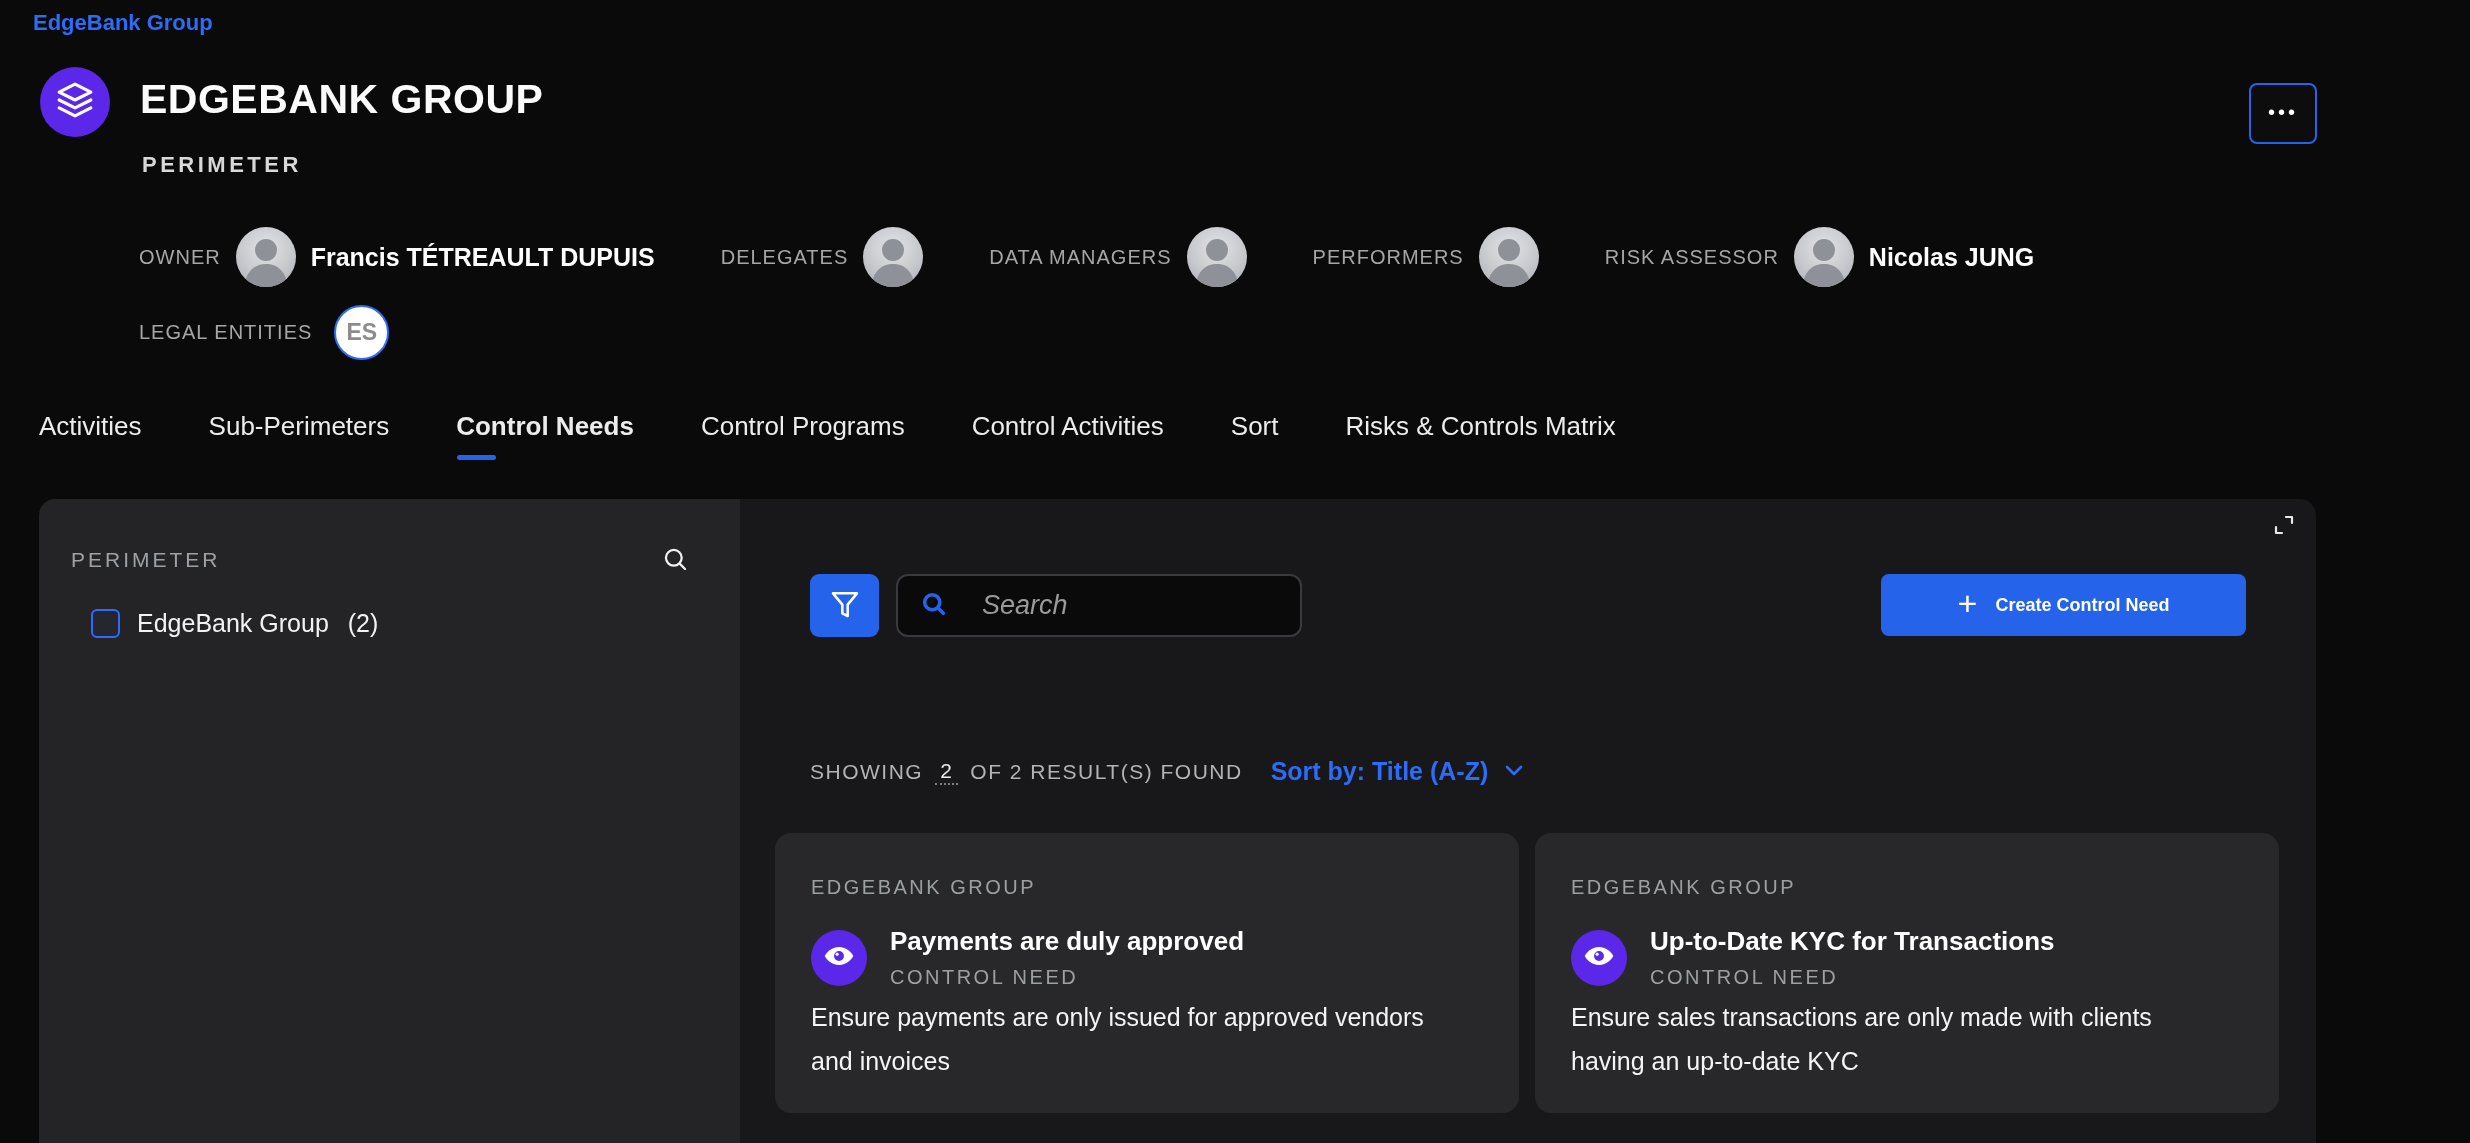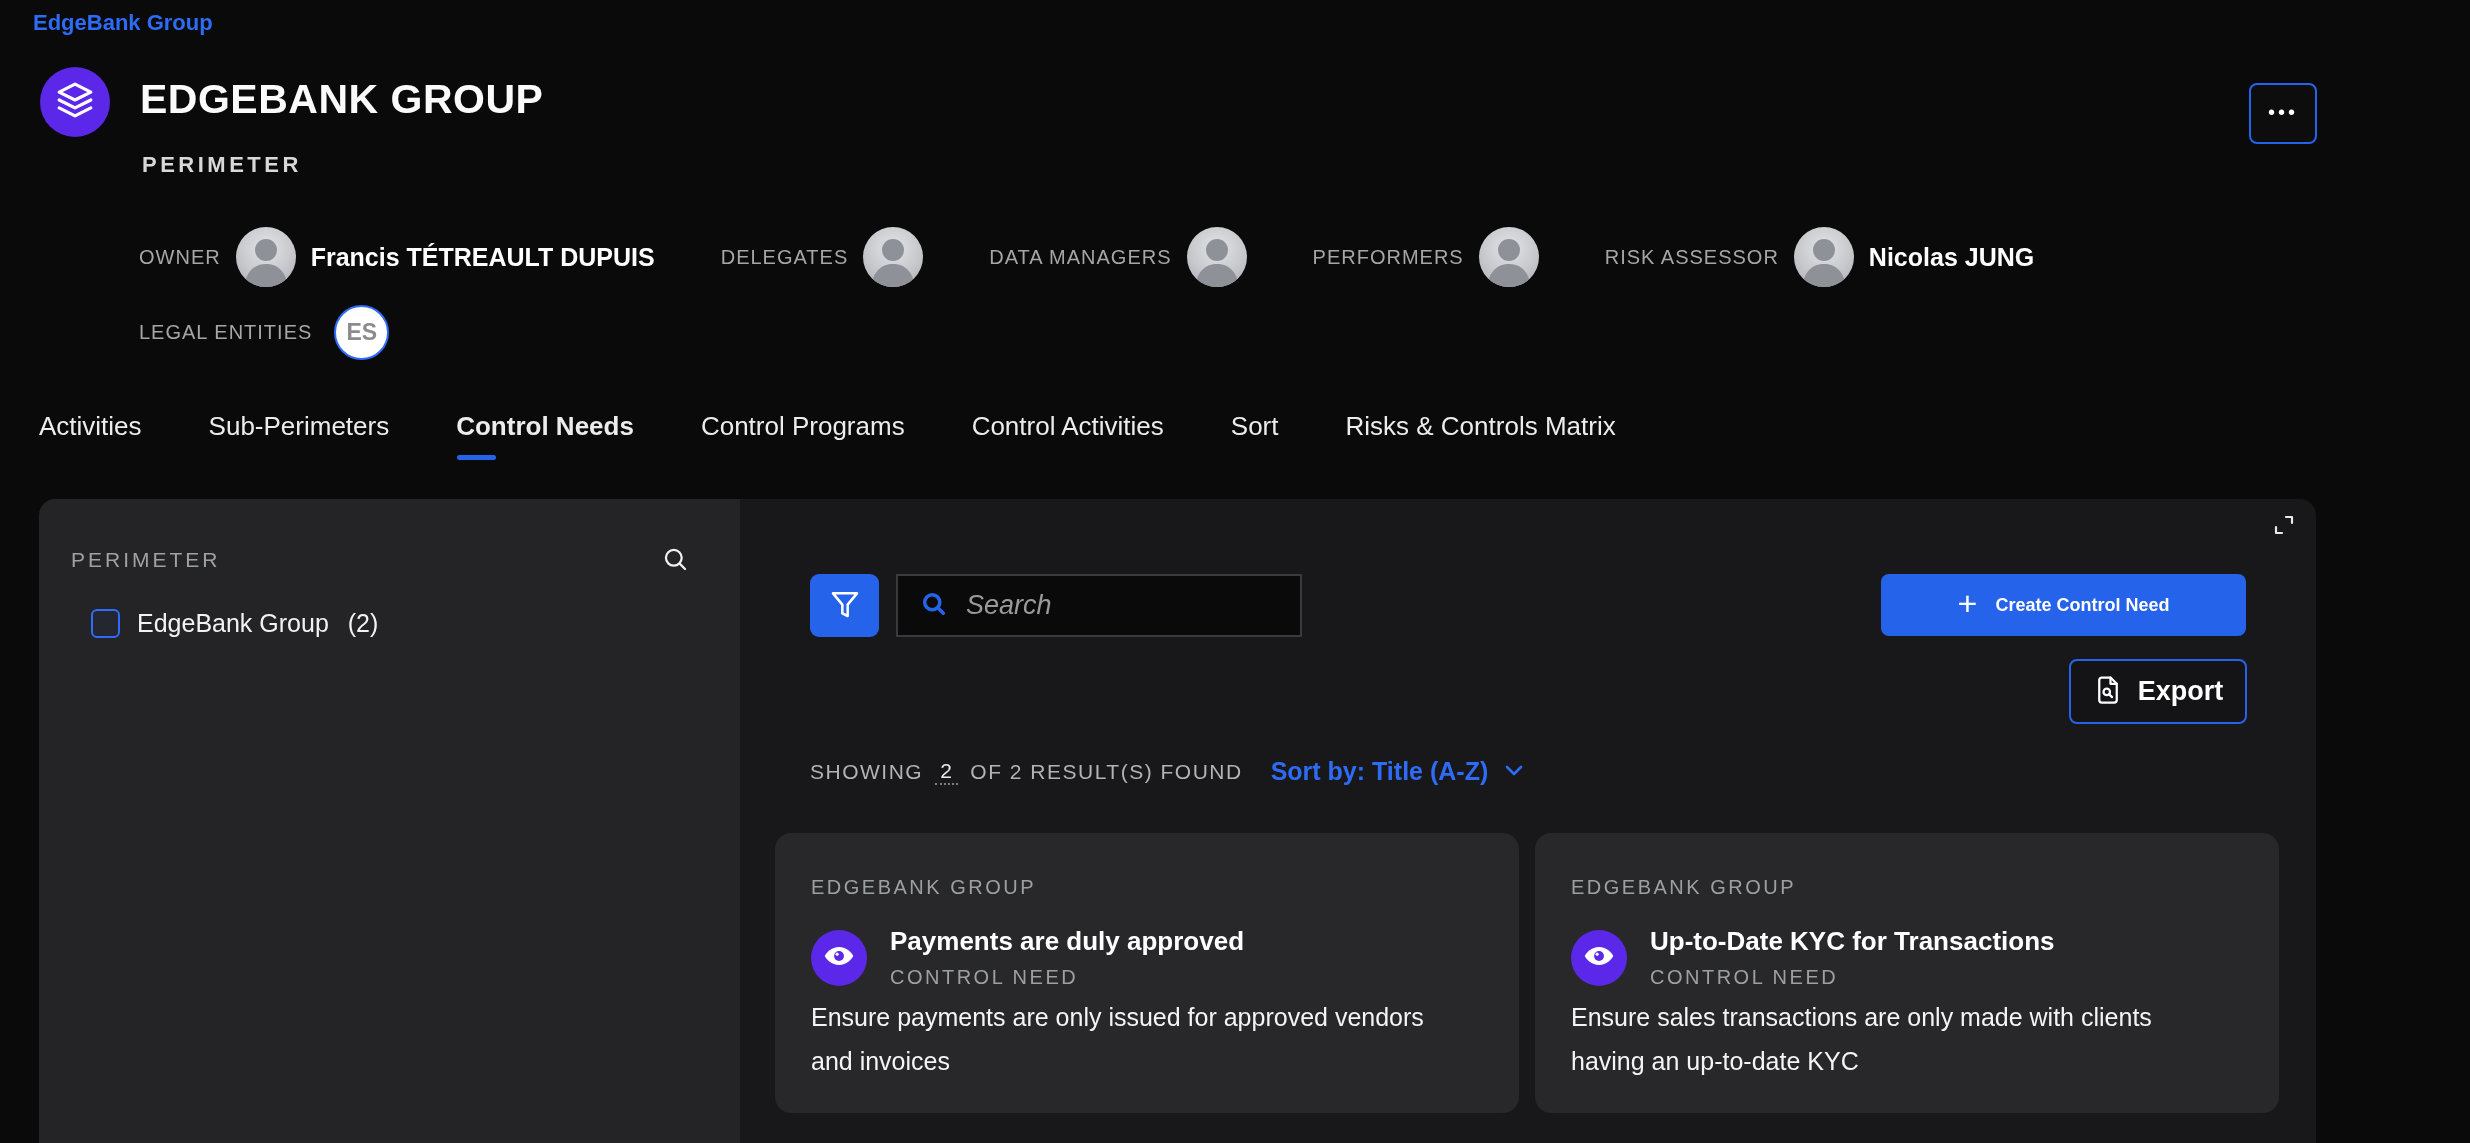--- a/index.html
+++ b/index.html
@@ -56,22 +56,22 @@
             background:rgba(37,99,235,0.05);cursor:pointer;flex:none;}
   .tree-label{font-size:25px;color:#f2f2f2;}
   .tree-count{font-size:25px;color:#f2f2f2;margin-left:2px;}
 
   
   .expand-btn{right:18px;top:14px;width:28px;height:28px;display:flex;align-items:center;
               justify-content:center;cursor:pointer;}
   .filter-btn{left:70px;top:75px;width:69px;height:63px;background:#2563eb;border-radius:9px;
               display:flex;align-items:center;justify-content:center;cursor:pointer;}
   .search-box{left:156px;top:75px;width:406px;height:63px;box-sizing:border-box;background:#0a0a0b;
-              border:2px solid #3a3a3e;border-radius:0;display:flex;align-items:center;
-              padding-left:22px;gap:16px;}
+              border:2px solid #3a3a3e;border-radius:12px;display:flex;align-items:center;
+              padding-left:22px;gap:32px;}
   .search-box input{background:transparent;border:none;outline:none;flex:1;height:100%;
               font-family:"Liberation Sans","DejaVu Sans",sans-serif;
               font-size:27px;font-style:italic;color:#dddddd;min-width:0;}
   .search-box input::placeholder{color:#9a9a9a;font-style:italic;}
   .create-btn{left:1141px;top:75px;width:365px;height:62px;background:#2563eb;border-radius:8px;
               display:flex;align-items:center;justify-content:center;gap:18px;cursor:pointer;}
   .create-btn .plus{font-size:34px;font-weight:400;color:#fff;line-height:1;transform:translateY(-2px);}
   .create-btn .lbl{font-size:18px;font-weight:700;color:#fff;}
   .export-btn{left:1329px;top:160px;width:178px;height:65px;box-sizing:border-box;background:#141416;
               border:2px solid #2563eb;border-radius:8px;display:flex;align-items:center;
@@ -230,31 +230,20 @@
           </svg>
         </span>
         <input type="text" placeholder="Search" style="">
       </div>
 
       <div class="abs create-btn">
         <span class="plus">+</span>
         <span class="lbl">Create Control Need</span>
       </div>
 
-      <div class="abs export-btn">
-        <span>
-          <svg width="30" height="30" viewBox="0 0 24 24" fill="none" stroke="#ffffff" stroke-width="1.8" stroke-linecap="round" stroke-linejoin="round">
-            <path d="M14 2H7a2 2 0 0 0-2 2v16a2 2 0 0 0 2 2h10a2 2 0 0 0 2-2V7z"></path>
-            <polyline points="14 2 14 7 19 7"></polyline>
-            <circle cx="11" cy="13.5" r="2.6"></circle>
-            <line x1="13" y1="15.5" x2="15.2" y2="17.7"></line>
-          </svg>
-        </span>
-        <span class="lbl">Export</span>
-      </div>
 
       <div class="abs results-row">
         <span class="showing-label">SHOWING</span>
         <span class="showing-count">2</span>
         <span class="results-text">OF 2 RESULT(S) FOUND</span>
         <span class="sort-control">
           <span class="sort-label">Sort by: Title (A-Z)</span>
           <span>
             <svg width="24" height="24" viewBox="0 0 24 24" fill="none" stroke="#2e6bf6" stroke-width="2.6" stroke-linecap="round" stroke-linejoin="round">
               <polyline points="5 9 12 16 19 9"></polyline>

